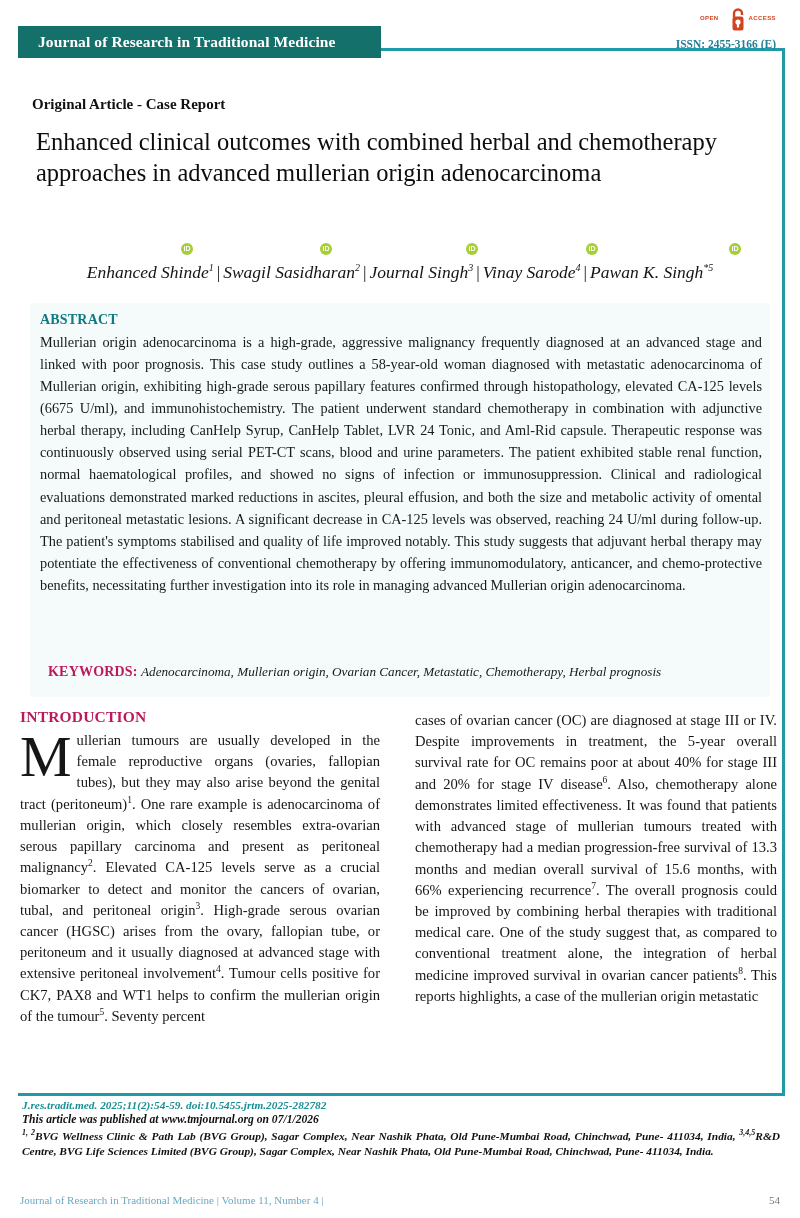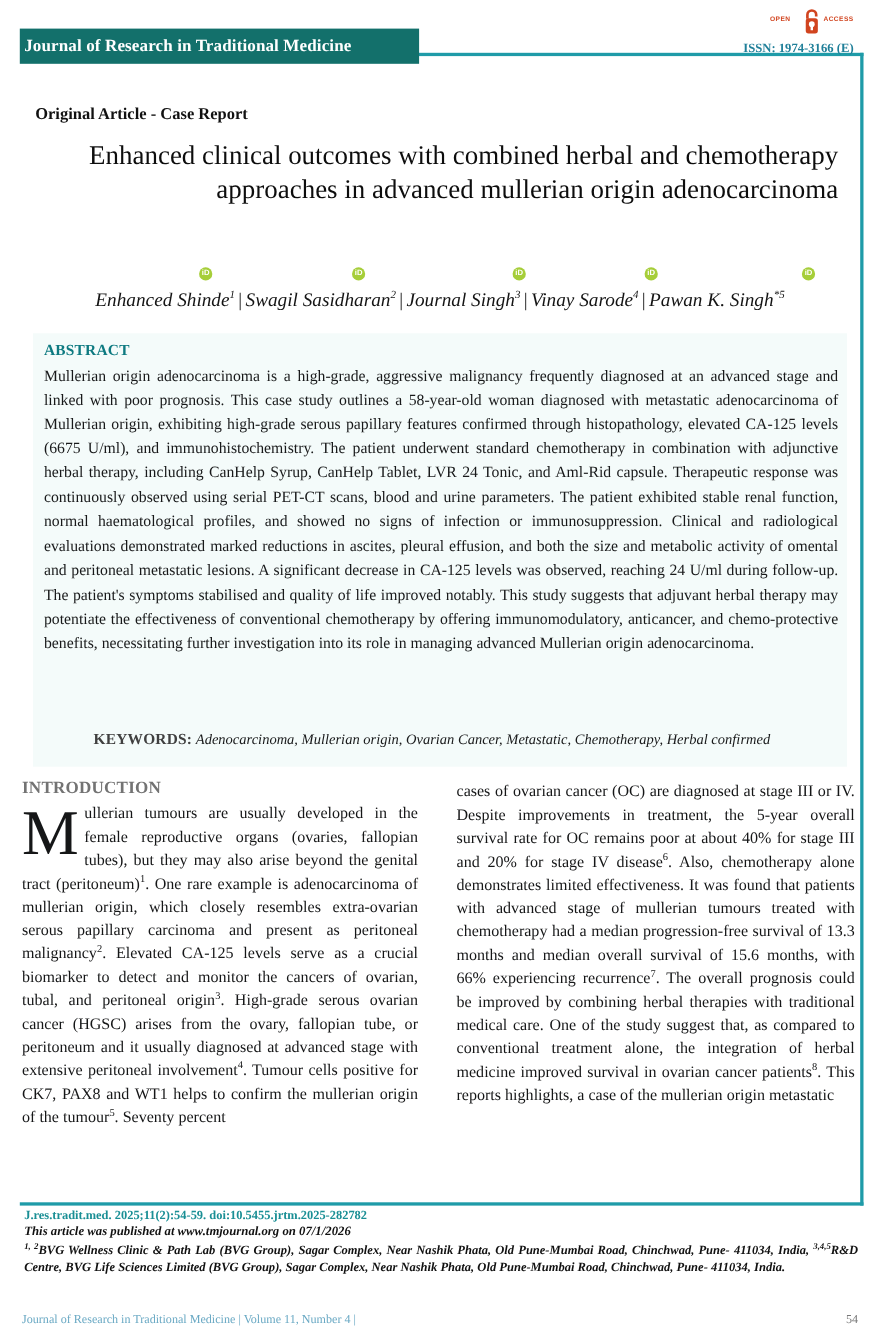--- a/index.html
+++ b/index.html
@@ -51,21 +51,21 @@
     height: 32px;
     background: #13706b;
     display: flex;
     align-items: center;
   }
   .masthead-title {
     color: #ffffff;
     font-size: 15.5px;
     font-weight: bold;
     letter-spacing: 0.1px;
-    padding-left: 4px;
+    padding-left: 20px;
     white-space: nowrap;
     font-family: "Liberation Serif", serif;
   }
 
   .issn {
     position: absolute;
     right: 24px;
     top: 38px;
     font-size: 11.5px;
     font-weight: bold;
@@ -108,21 +108,21 @@
     color: #111;
     margin-top: 12px;
   }
 
   
   .article-title {
     position: absolute;
     left: 36px;
     top: 126px;
     width: 726px;
-    text-align: right;
+    text-align: left;
     font-size: 24.5px;
     line-height: 1.28;
     font-weight: normal;
     color: #0d0d0d;
     font-family: "Liberation Serif", serif;
   }
 
   
   .authors {
     position: absolute;
@@ -196,35 +196,34 @@
   }
   .keywords {
     position: absolute;
     left: 48px;
     top: 664px;
     width: 714px;
     font-size: 13.2px;
     color: #18191a;
   }
   .keywords b {
-    color: #404040;
+    color: #be185d;
     font-size: 14px;
     letter-spacing: 0.2px;
-    margin-left: 37px;
   }
   .keywords i { font-style: italic; }
 
   
   .section-head {
     position: absolute;
     left: 20px;
     top: 708px;
     font-size: 15.5px;
     font-weight: bold;
-    color: #737373;
+    color: #be185d;
     letter-spacing: 0.2px;
   }
   .col {
     position: absolute;
     top: 730px;
     width: 360px;
     font-size: 14.6px;
     line-height: 1.455;
     text-align: justify;
     color: #151617;
@@ -241,20 +240,21 @@
     font-family: "Liberation Serif", serif;
   }
 
   
   .cite-line {
     position: absolute;
     left: 22px;
     top: 1099px;
     width: 758px;
     font-size: 11.3px;
+    font-style: italic;
     font-weight: bold;
     color: #1a8f95;
   }
   .published-line {
     position: absolute;
     left: 22px;
     top: 1113px;
     width: 758px;
     font-size: 11.6px;
     font-style: italic;
@@ -293,21 +293,21 @@
 <body>
 
 <div class="frame-top-right"></div>
 <div class="frame-right"></div>
 <div class="frame-bottom"></div>
 
 <div class="masthead">
   <span class="masthead-title">Journal of Research in Traditional Medicine</span>
 </div>
 
-<div class="issn">ISSN: 1974-3166 (E)</div>
+<div class="issn">ISSN: 2455-3166 (E)</div>
 
 <div class="oa-logo">
   <span class="oa-word left">OPEN</span>
   <span class="oa-word right">ACCESS</span>
   <span class="oa-lock">
     <svg width="16" height="26" viewBox="0 0 16 26">
       <path d="M4 11 V7.5 a4 4 0 0 1 8 0 V9" fill="none" stroke="#d1441f" stroke-width="2.4"></path>
       <rect x="2.5" y="10.5" width="11" height="14" rx="2.5" fill="#d1441f"></rect>
       <circle cx="8" cy="16" r="2.6" fill="#ffffff"></circle>
       <rect x="6.9" y="16" width="2.2" height="5.5" fill="#ffffff"></rect>
@@ -330,21 +330,21 @@
 <div class="authors">
   <span><span>Enhanced Shinde</span><sup>1</sup></span><span class="sep">|</span><span><span>Swagil Sasidharan</span><sup>2</sup></span><span class="sep">|</span><span><span>Journal Singh</span><sup>3</sup></span><span class="sep">|</span><span><span>Vinay Sarode</span><sup>4</sup></span><span class="sep">|</span><span><span>Pawan K. Singh</span><sup>*5</sup></span>
 </div>
 
 <div class="abstract-box"></div>
 <div class="abstract-head">ABSTRACT</div>
 <div class="abstract-body">Mullerian origin adenocarcinoma is a high-grade, aggressive malignancy frequently diagnosed at an advanced stage and linked with poor prognosis. This case study outlines a 58-year-old woman diagnosed with metastatic adenocarcinoma of Mullerian origin, exhibiting high-grade serous papillary features confirmed through histopathology, elevated CA-125 levels (6675 U/ml), and immunohistochemistry. The patient underwent standard chemotherapy in combination with adjunctive herbal therapy, including CanHelp Syrup, CanHelp Tablet, LVR 24 Tonic, and Aml-Rid capsule. Therapeutic response was continuously observed using serial PET-CT scans, blood and urine parameters. The patient exhibited stable renal function, normal haematological profiles, and showed no signs of infection or immunosuppression. Clinical and radiological evaluations demonstrated marked reductions in ascites, pleural effusion, and both the size and metabolic activity of omental and peritoneal metastatic lesions. A significant decrease in CA-125 levels was observed, reaching 24 U/ml during follow-up. The patient's symptoms stabilised and quality of life improved notably. This study suggests that adjuvant herbal therapy may potentiate the effectiveness of conventional chemotherapy by offering immunomodulatory, anticancer, and chemo-protective benefits, necessitating further investigation into its role in managing advanced Mullerian origin adenocarcinoma.</div>
 
 <div class="keywords">
   <b>KEYWORDS:</b>
-  <i>Adenocarcinoma, Mullerian origin, Ovarian Cancer, Metastatic, Chemotherapy, Herbal confirmed</i>
+  <i>Adenocarcinoma, Mullerian origin, Ovarian Cancer, Metastatic, Chemotherapy, Herbal prognosis</i>
 </div>
 
 <div class="section-head">INTRODUCTION</div>
 
 <div class="col col-left">
   <span class="dropcap">M</span><span>ullerian tumours are usually developed in the female reproductive organs (ovaries, fallopian tubes), but they may also arise beyond the genital tract (peritoneum)<sup>1</sup>. One rare example is adenocarcinoma of mullerian origin, which closely resembles extra-ovarian serous papillary carcinoma and present as peritoneal malignancy<sup>2</sup>. Elevated CA-125 levels serve as a crucial biomarker to detect and monitor the cancers of ovarian, tubal, and peritoneal origin<sup>3</sup>. High-grade serous ovarian cancer (HGSC) arises from the ovary, fallopian tube, or peritoneum and it usually diagnosed at advanced stage with extensive peritoneal involvement<sup>4</sup>. Tumour cells positive for CK7, PAX8 and WT1 helps to confirm the mullerian origin of the tumour<sup>5</sup>.   Seventy percent</span>
 </div>
 
 <div class="col col-right">cases of ovarian cancer (OC) are diagnosed at stage III or IV. Despite improvements in treatment, the 5-year overall survival rate for OC remains poor at about 40% for stage III and 20% for stage IV disease<sup>6</sup>. Also, chemotherapy alone demonstrates limited effectiveness. It was found that patients with advanced stage of mullerian tumours treated with chemotherapy had a median progression-free survival of 13.3 months and median overall survival of 15.6 months, with 66% experiencing recurrence<sup>7</sup>. The overall prognosis could be improved by combining herbal therapies with traditional medical care. One of the study suggest that, as compared to conventional treatment alone, the integration of herbal medicine improved survival in ovarian cancer patients<sup>8</sup>. This reports highlights, a case of the mullerian origin metastatic</div>
 

